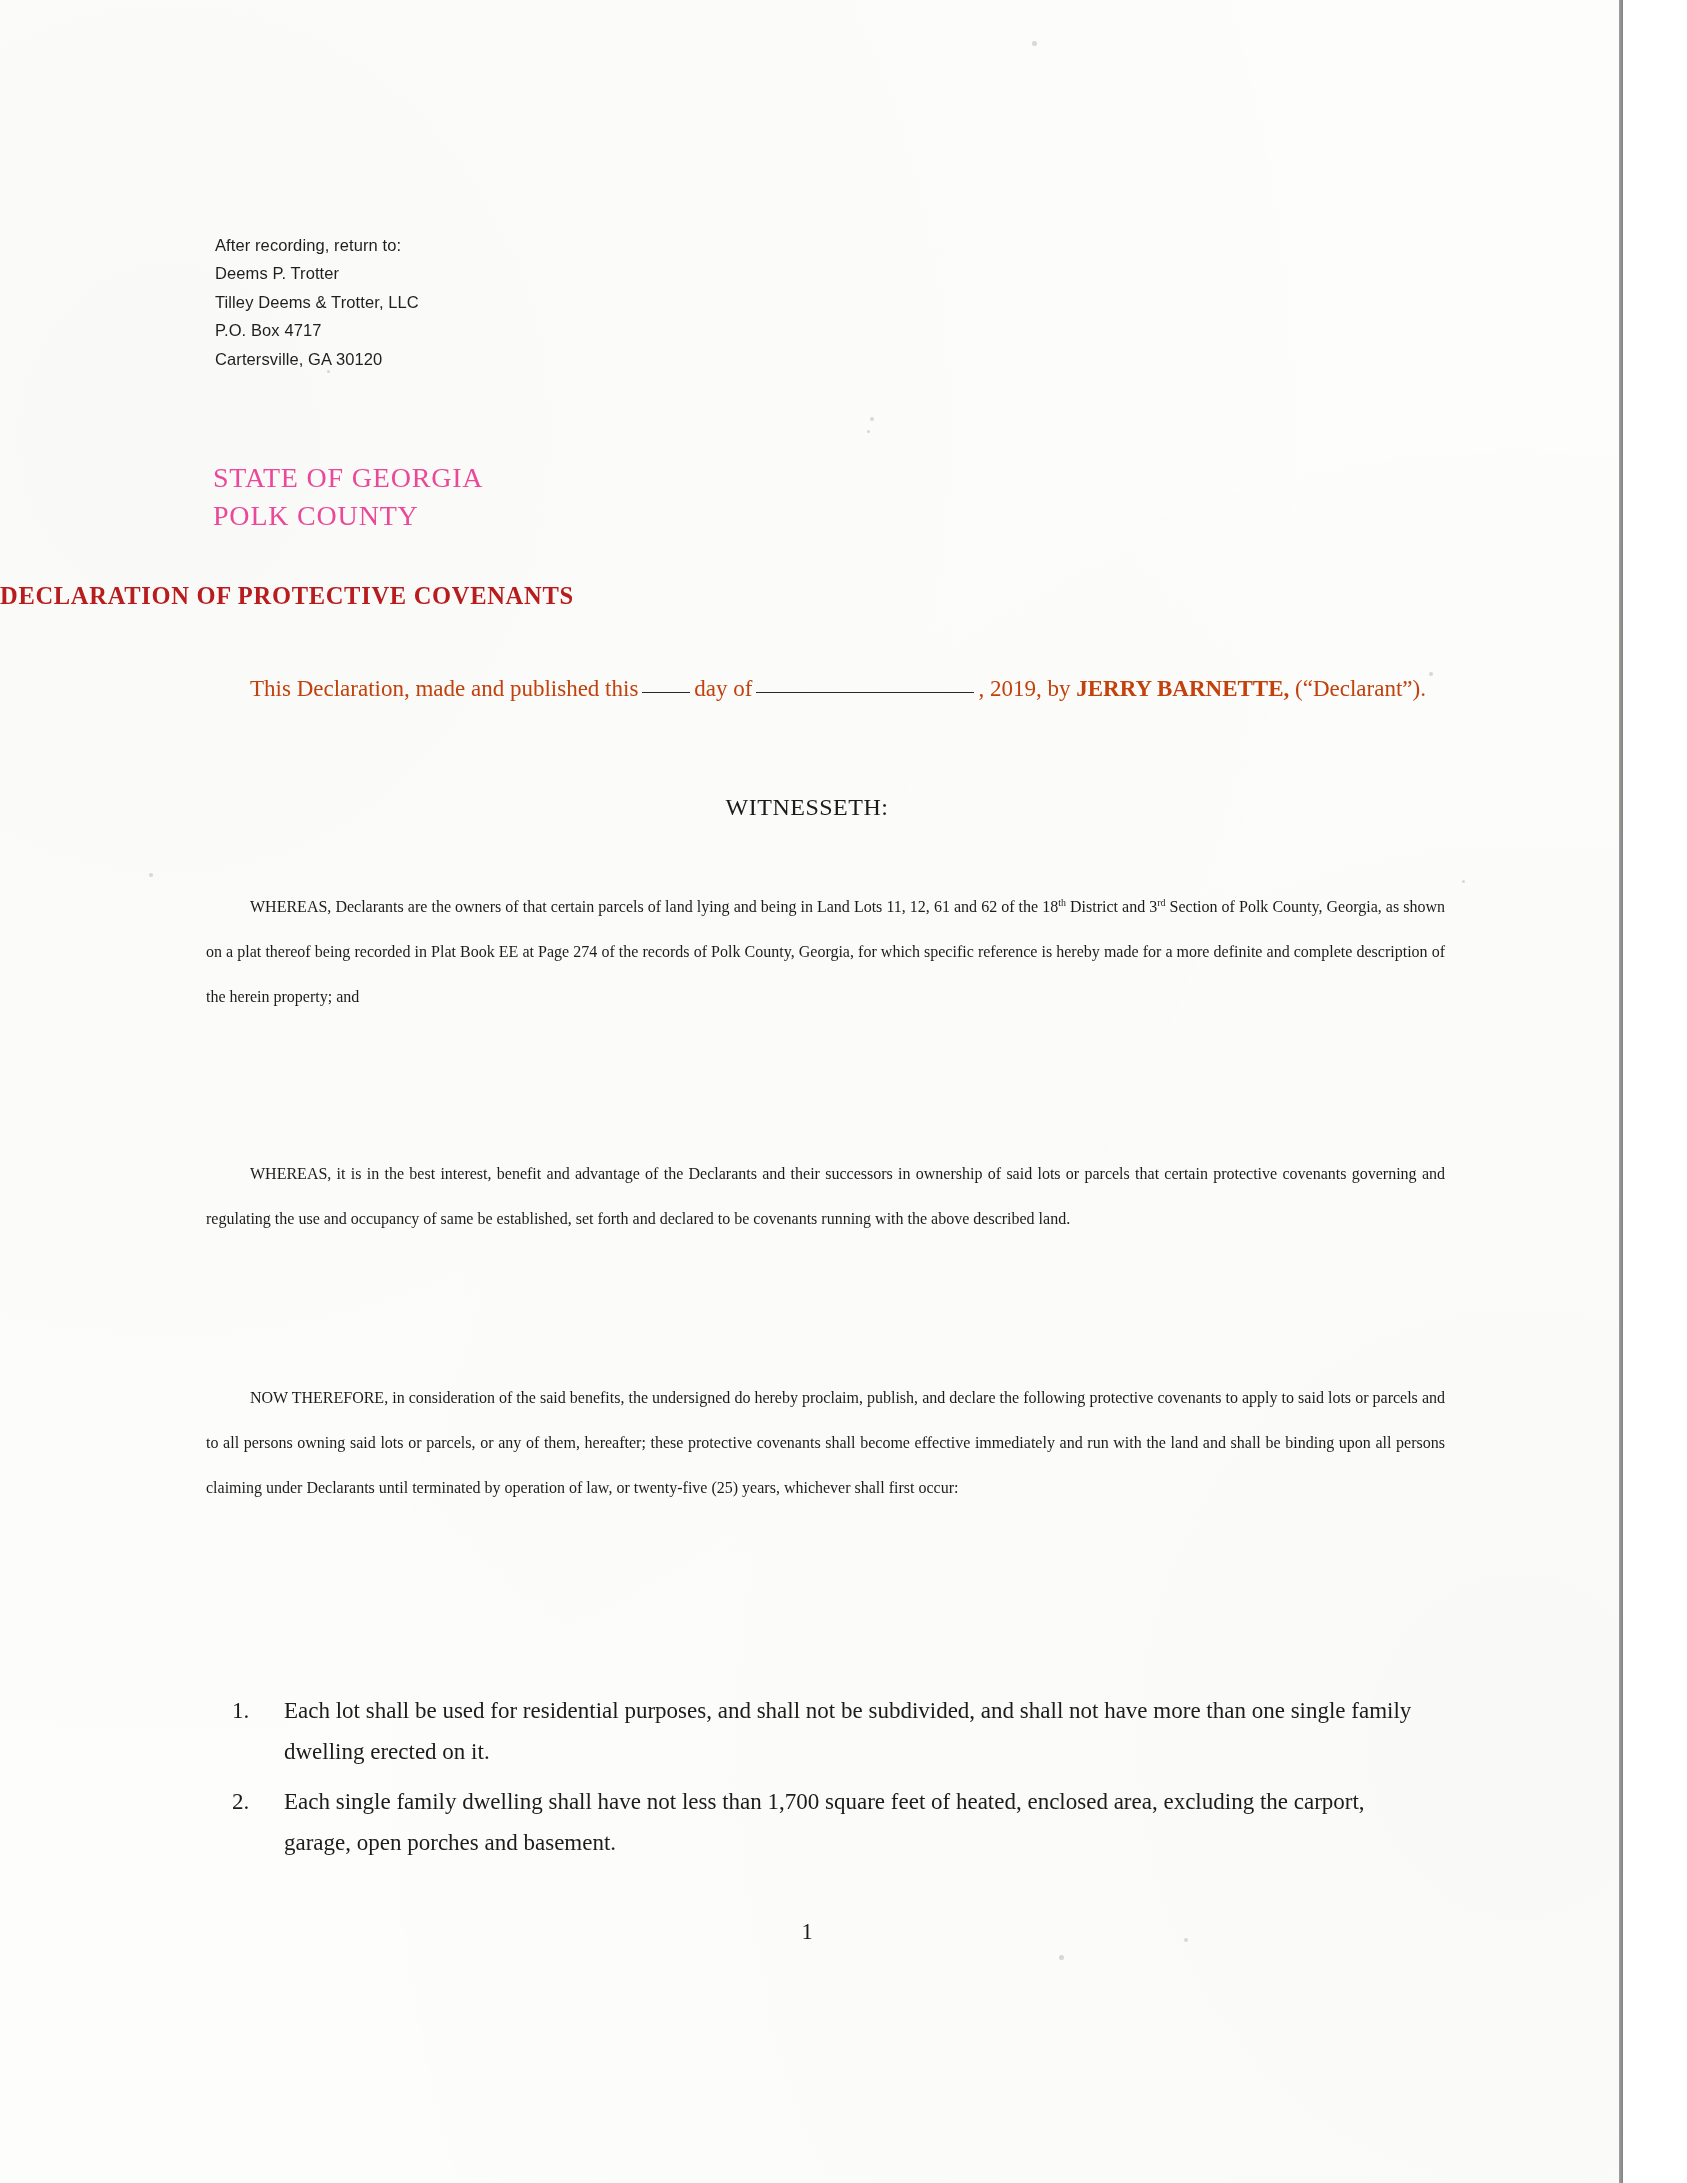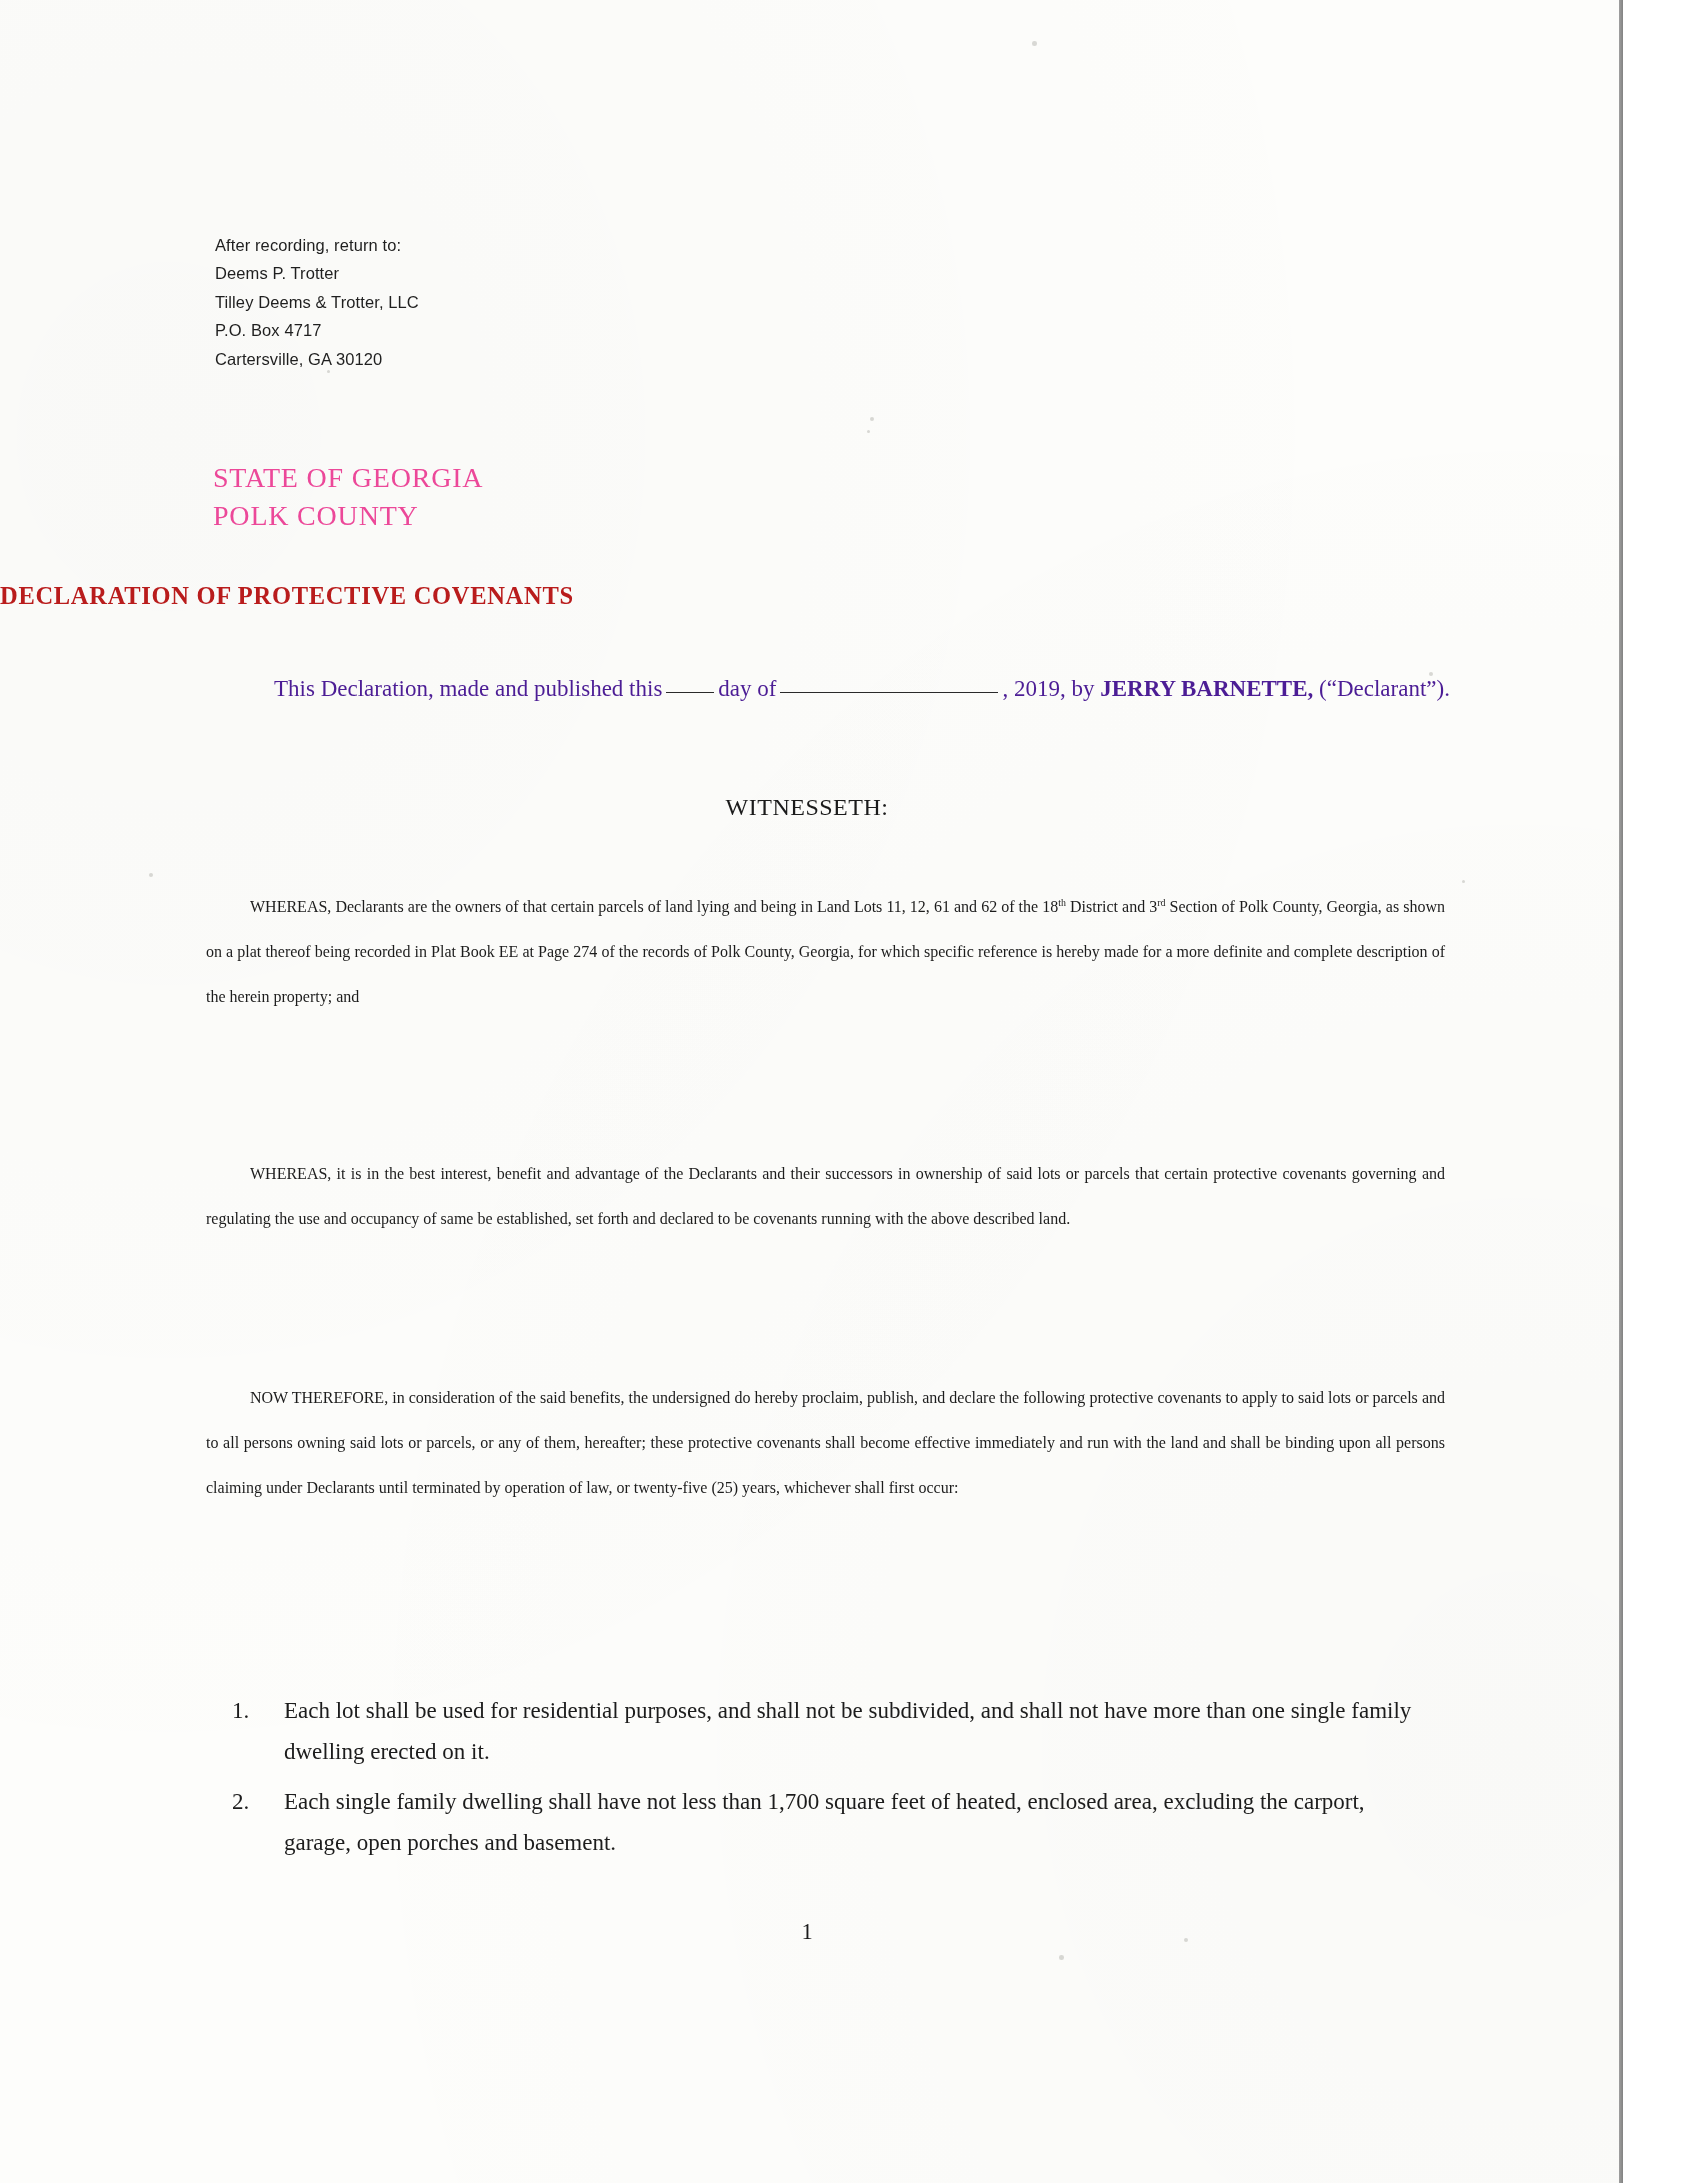--- a/index.html
+++ b/index.html
@@ -99,26 +99,26 @@
     text-align: left;
     font-size: 24.5px;
     font-weight: bold;
     letter-spacing: 0.7px;
     color: #b91c1c;
   }
 
   
   .intro {
     position: absolute;
-    left: 226px;
+    left: 202px;
     top: 668px;
     width: 1231px;
     font-size: 23px;
     line-height: 41px;
-    color: #4c1d95;
+    color: #c2410c;
   }
   .intro .indent { display: inline-block; width: 48px; }
   .blank-short {
     display: inline-block;
     width: 48px;
     border-bottom: 1.3px solid #2a2a2a;
     margin: 0 4px;
     vertical-align: 3.3px;
   }
   .blank-long {

